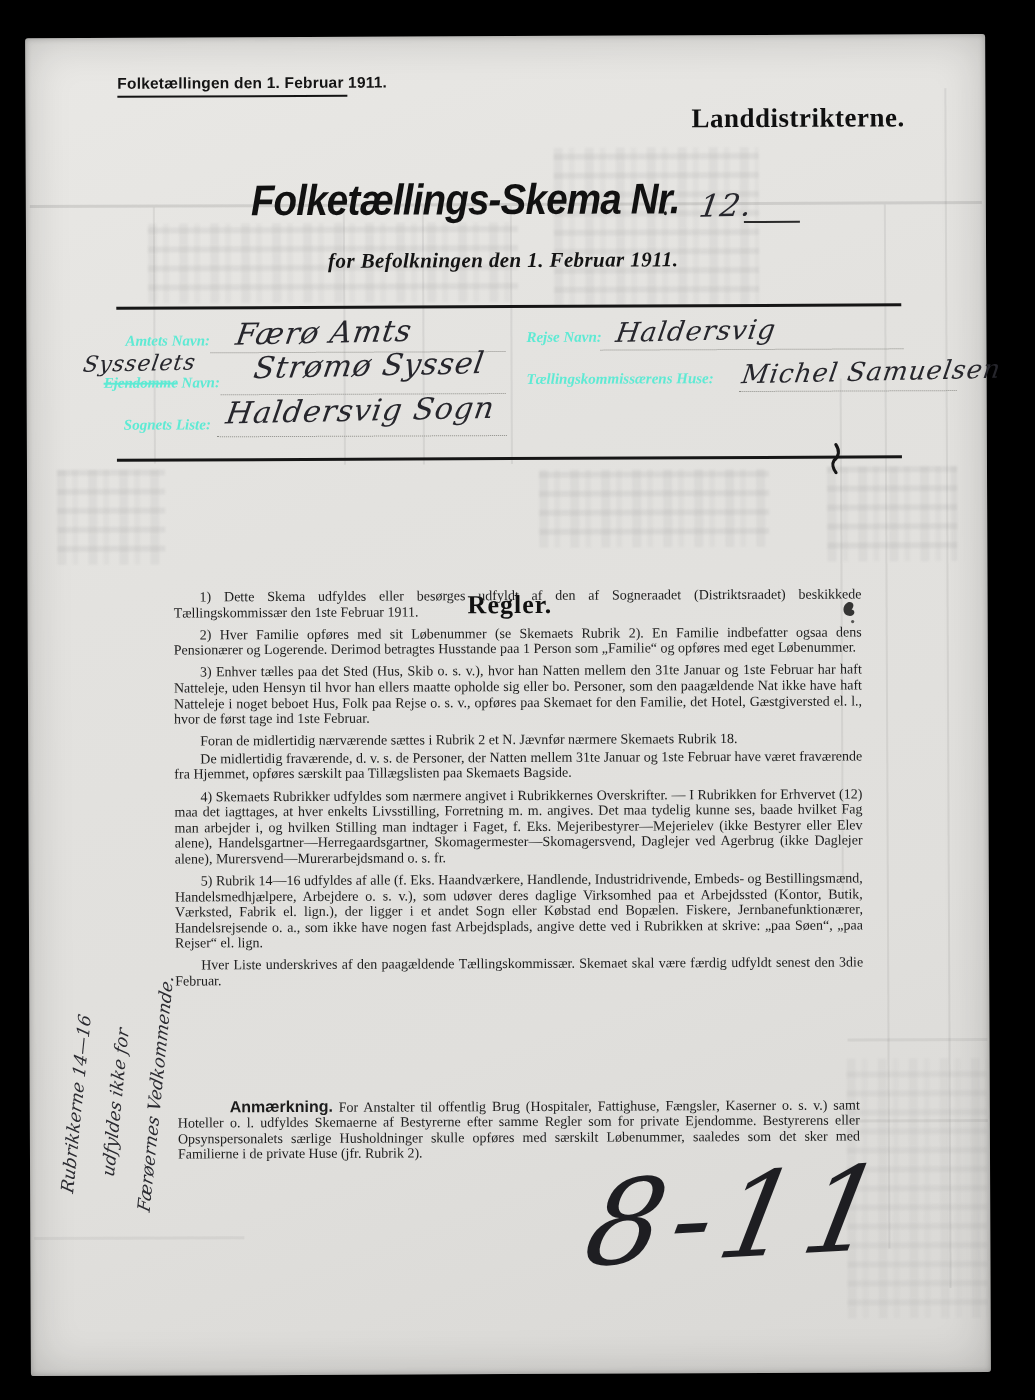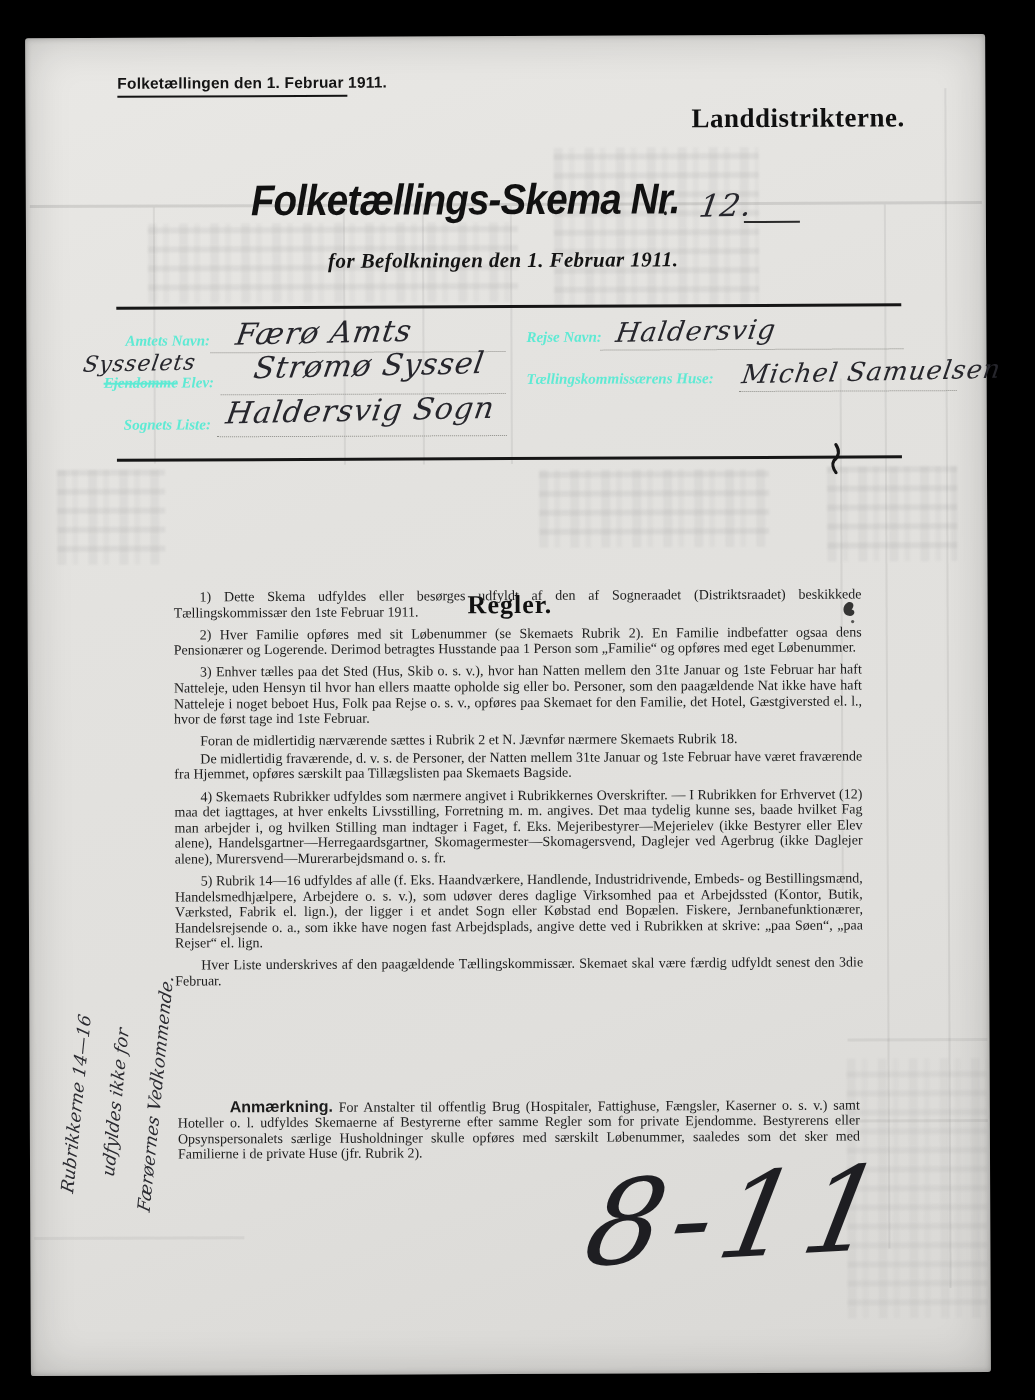--- a/index.html
+++ b/index.html
@@ -85,21 +85,21 @@
     <div class="speck" style="left:666px;top:212px;width:3px;height:4px;"></div>
     <div class="abs subtitle" style="left:330px;top:248px;">for Befolkningen den 1. Februar 1911.</div>
 
     <div class="abs rule" style="left:118px;top:305px;width:785px;"></div>
 
     <div class="abs field-label" style="left:127px;top:331px;">Amtets Navn:</div>
     <div class="abs dotline" style="left:212px;top:350px;width:295px;"></div>
     <div class="abs hand" style="left:238px;top:314px;font-size:30px;">Færø Amts</div>
 
     <div class="abs hand" style="left:85px;top:349px;font-size:22px;">Sysselets</div>
-    <div class="abs field-label" style="left:105px;top:373px;"><span class="struck">Ejendomme</span><span> Elev:</span></div>
+    <div class="abs field-label" style="left:105px;top:373px;"><span class="struck">Ejendomme</span><span> Navn:</span></div>
     <div class="abs dotline" style="left:222px;top:392px;width:285px;"></div>
     <div class="abs hand" style="left:256px;top:347px;font-size:30px;">Strømø Syssel</div>
 
     <div class="abs field-label" style="left:125px;top:415px;">Sognets Liste:</div>
     <div class="abs dotline" style="left:218px;top:434px;width:290px;"></div>
     <div class="abs hand" style="left:228px;top:392px;font-size:30px;">Haldersvig Sogn</div>
 
     <div class="abs field-label" style="left:528px;top:329px;">Rejse Navn:</div>
     <div class="abs dotline" style="left:602px;top:349px;width:303px;"></div>
     <div class="abs hand" style="left:618px;top:316px;font-size:27px;">Haldersvig</div>

